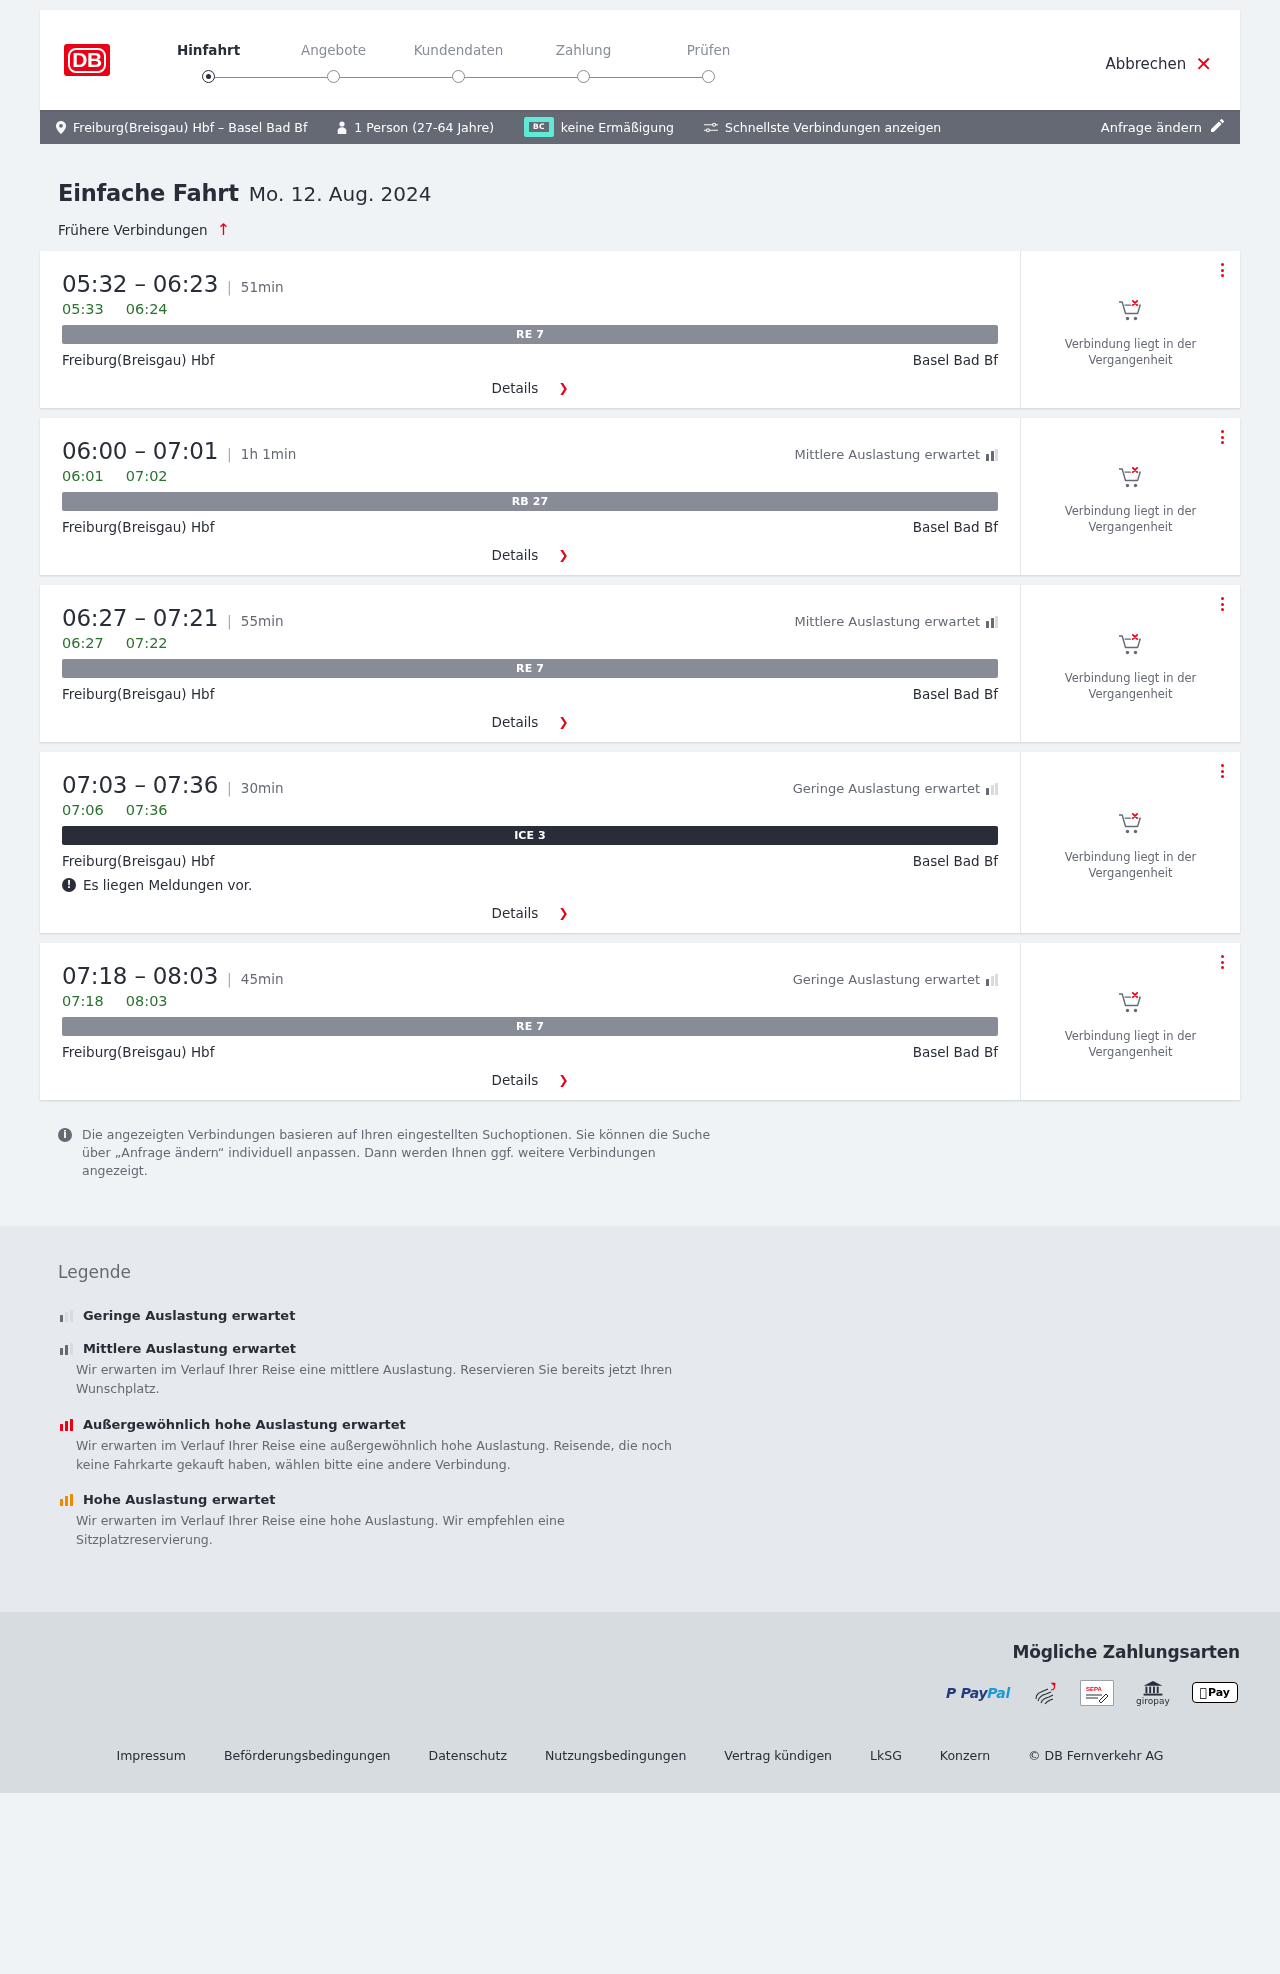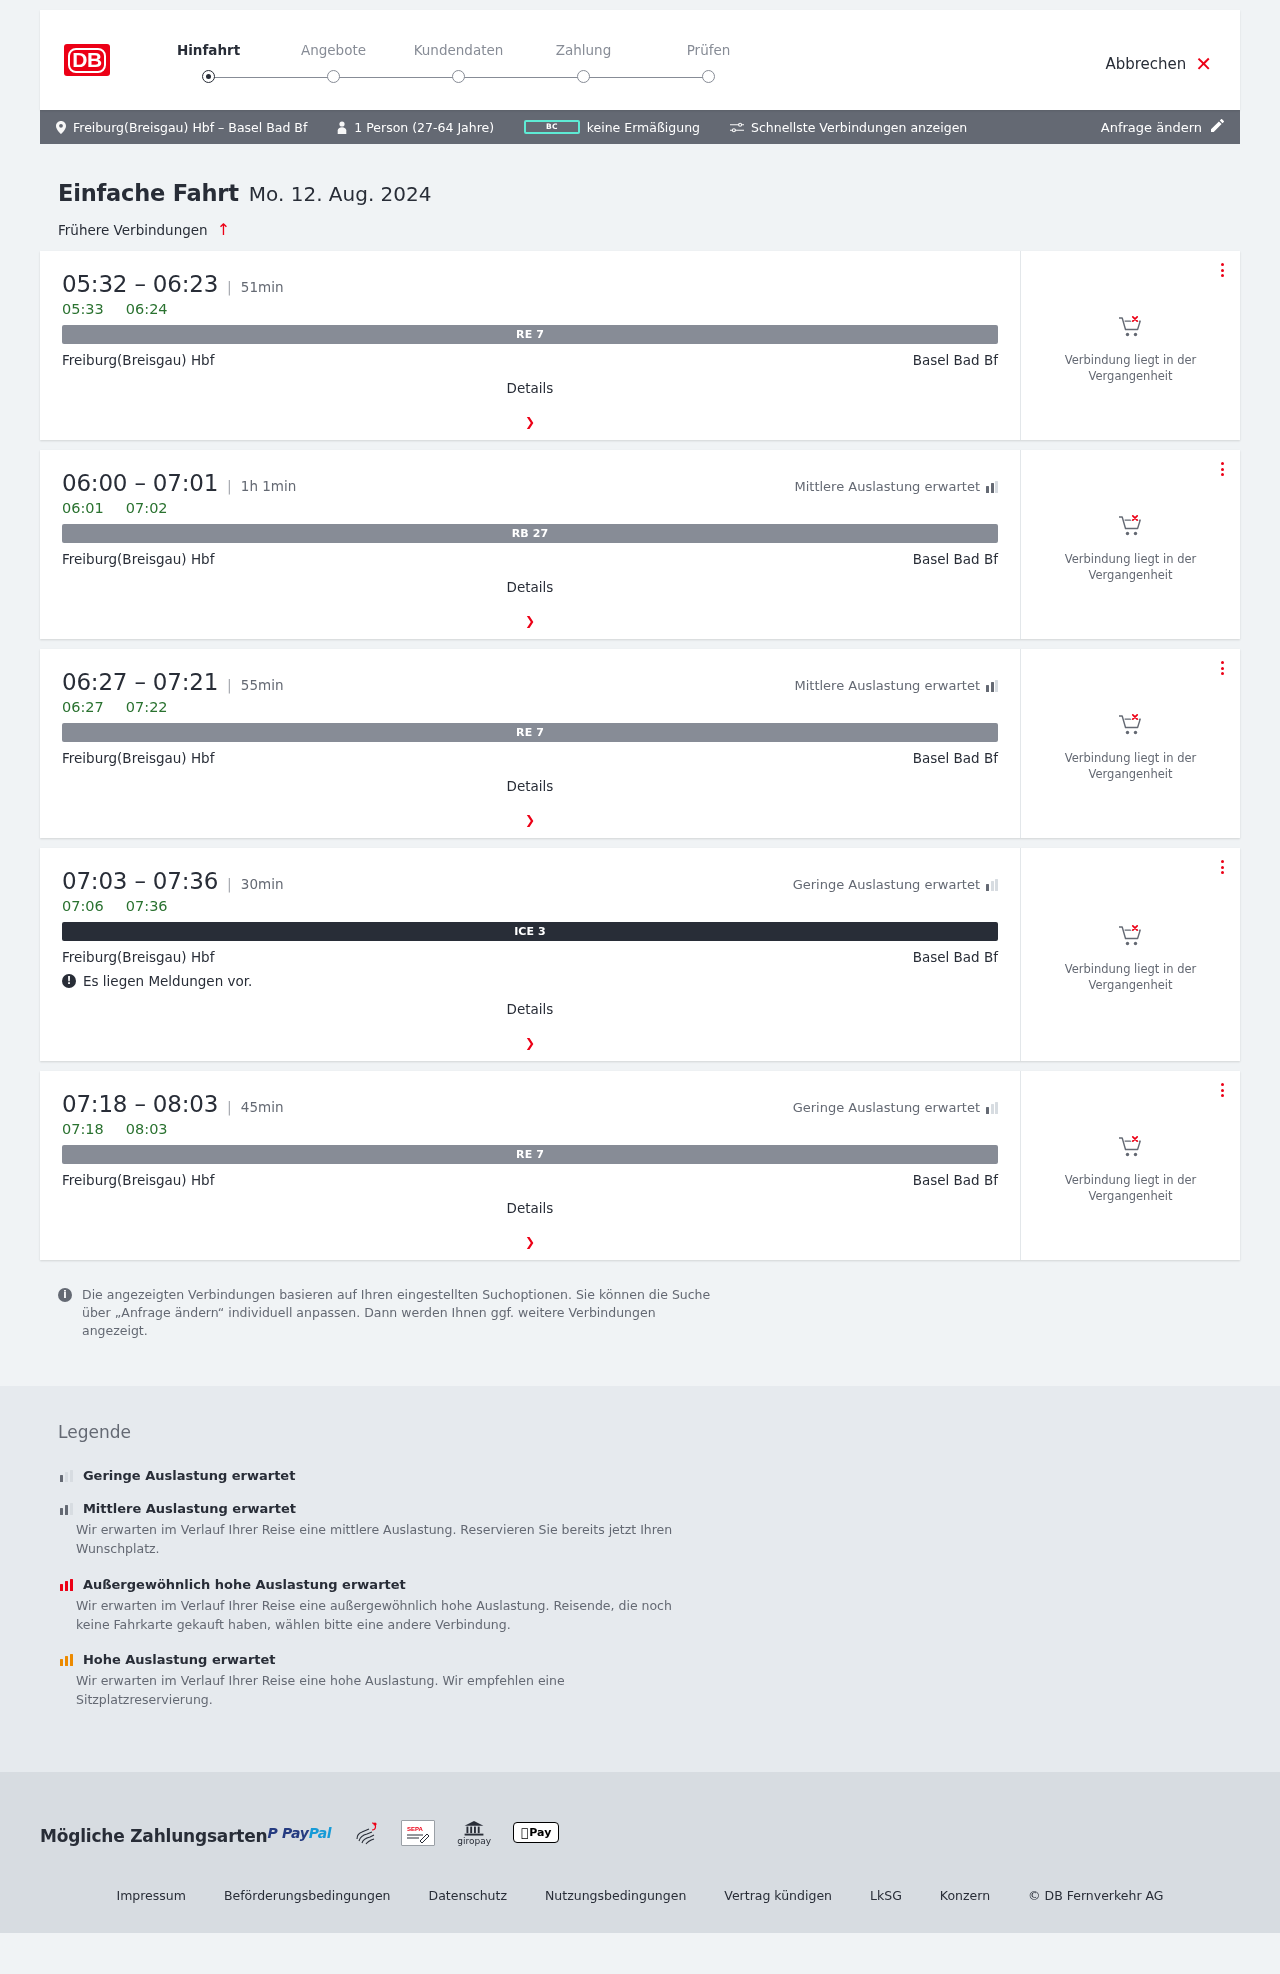--- a/index.html
+++ b/index.html
@@ -101,25 +101,25 @@
     color: #fff;
     height: 34px;
     display: flex;
     align-items: center;
     padding: 0 14px 0 16px;
     font-size: 12.5px;
   }
   .qitem { display: flex; align-items: center; gap: 7px; margin-right: 30px; white-space: nowrap; }
   .qitem .ico { display: inline-flex; align-items: center; justify-content:center; opacity: .95;}
   .bc-badge {
-    border: 2px solid #5eead4;
+    border: 5px solid #5eead4;
     border-radius: 2px;
     font-size: 7.5px;
     font-weight: bold;
-    padding: 1px 20px;
+    padding: 1px 4px;
     line-height: 8px;
     letter-spacing: .2px;
   }
   .qchange {
     margin-left: auto;
     display: flex; align-items: center; gap: 9px;
     cursor: pointer; font-size: 13px;
     margin-right: 2px;
   }
 
@@ -221,21 +221,20 @@
     display: inline-flex; align-items: center; justify-content: center;
     line-height: 1; flex: 0 0 auto;
   }
   .details-row {
     margin-top: auto;
     padding-top: 12px;
     display: flex; align-items: center; justify-content: center;
     gap: 20px;
     font-size: 13.5px;
     cursor: pointer;
-    flex-direction: column;
   }
   .chev { color: #ec0016; font-size: 12px; line-height: 1; }
 
   .conn-right {
     flex: 0 0 220px;
     border-left: 1px solid #e3e7ea;
     position: relative;
     display: flex; flex-direction: column;
     align-items: center; justify-content: center;
     padding: 26px 16px 18px 16px;
@@ -287,21 +286,21 @@
   }
   .legend-desc {
     font-size: 12.5px; color: #646973; line-height: 1.5;
     margin-top: 5px; margin-left: 18px; max-width: 620px;
   }
   .bars.lg { height: 13px; }
   .bars.lg i { width: 3.3px; }
 
   
   .pay-wrap { background: #d7dce1; padding: 30px 0 26px 0; }
-  .pay-inner { padding: 0 40px; display: flex; flex-direction: row; align-items: flex-end; }
+  .pay-inner { padding: 0 40px; display: flex; flex-direction: column; align-items: flex-end; }
   .pay-title { font-size: 17px; font-weight: bold; color: #282d37; letter-spacing: -0.2px; }
   .pay-icons { display: flex; align-items: center; gap: 22px; margin-top: 18px; margin-right: 2px;}
   .pay-ico { height: 26px; display: flex; align-items: center; }
   .paypal-txt { font-size: 14px; font-weight: bold; font-style: italic; letter-spacing: -0.3px;}
   .paypal-txt .a { color: #253b80; } .paypal-txt .b { color: #179bd7; }
   .sepa-box {
     width: 34px; height: 26px; background: #fff; border: 1px solid #9aa0a6;
     border-radius: 1px; display:flex; align-items:center; justify-content:center;
     font-size: 7px; color: #ec0016; font-weight: bold; position: relative;
   }

